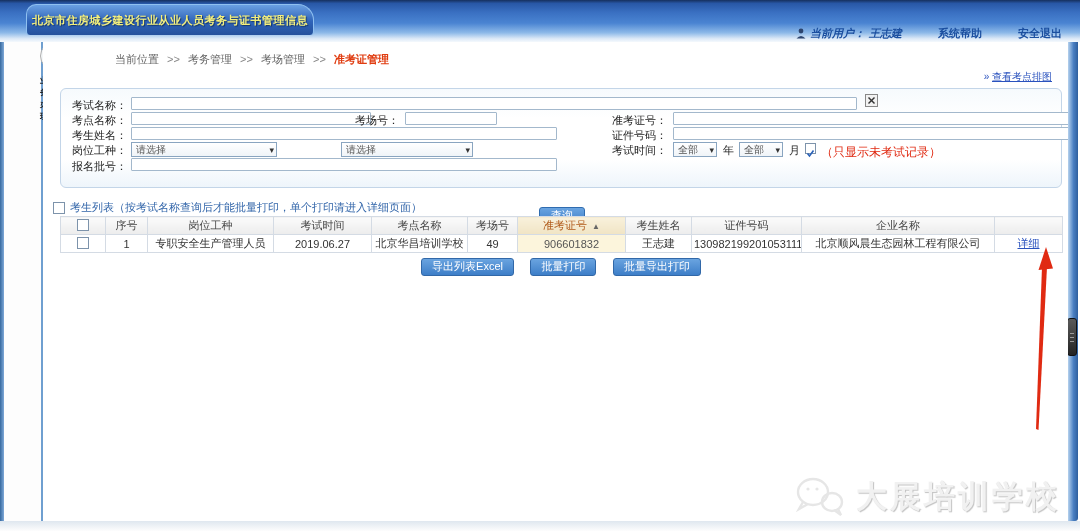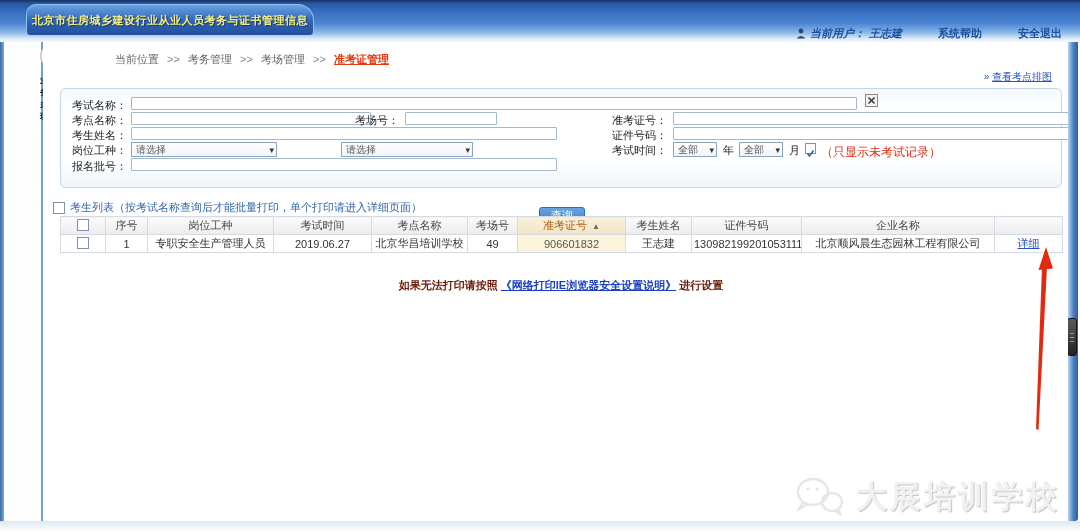--- a/index.html
+++ b/index.html
@@ -34,21 +34,21 @@
     border-right:2px solid #6f9fd0;}
   .sb-item{text-align:center;cursor:pointer;margin-left:36px;}
   .sb-icon{width:26px;height:26px;margin:0 auto 3px;border:1px solid #aeaeae;border-radius:50%;
     background:radial-gradient(#ffffff,#eef2f4);display:flex;align-items:center;justify-content:center;}
   .sb-label{font-size:9px;font-weight:bold;color:#222;transform:scale(.92);}
 
   
   .main{position:absolute;left:43px;top:42px;right:12px;bottom:10px;background:#fff;overflow:hidden;}
   .breadcrumb{position:absolute;left:72px;top:10px;font-size:11px;color:#666;}
   .breadcrumb .sep{margin:0 5px;color:#888;}
-  .breadcrumb .current{color:#e03c10;font-weight:bold;text-decoration:underline;}
+  .breadcrumb .current{color:#e03c10;font-weight:bold;}
   .toplink{position:absolute;right:16px;top:28px;font-size:10px;color:#2a52be;cursor:pointer;}
   .toplink .txt{text-decoration:underline;}
 
   
   .panel{position:absolute;left:17px;top:46px;width:1002px;height:100px;box-sizing:border-box;
     border:1px solid #c3d5e8;border-radius:6px;
     background:linear-gradient(180deg,#f6fafd 0%,#ffffff 30%,#ffffff 72%,#eef5fb 100%);}
   .lbl{position:absolute;width:62px;text-align:right;font-size:11px;color:#222;}
   .inp{position:absolute;height:13px;border:1px solid #a3b8cc;background:#fff;font-size:11px;
     padding:0 2px;box-sizing:border-box;border-radius:1px;}
@@ -243,26 +243,26 @@
         <td>49</td>
         <td class="ticket">906601832</td>
         <td>王志建</td>
         <td>130982199201053111</td>
         <td>北京顺风晨生态园林工程有限公司</td>
         <td><a class="detail">详细</a></td>
       </tr>
     </tbody>
       </table>
 
-
-    <div class="notice">
-      <span>如果无法打印请按照</span>
-      <span class="lnk">《网络打印IE浏览器安全设置说明》</span>
-      <span>进行设置</span>
-    </div>
+    <div class="actions">
+      <span class="btn">导出列表Excel</span>
+      <span class="btn">批量打印</span>
+      <span class="btn">批量导出打印</span>
+    </div>
+
   </div>
 
   <svg class="overlay" viewBox="0 0 1080 531">
     <polygon points="1046,247 1038.5,270 1053,268.5" fill="#e02a12"></polygon>
     <polygon points="1042,267 1047,267 1038.5,430 1036,429" fill="#e02a12"></polygon>
   </svg>
 
   <div class="watermark">
     <svg width="52" height="44" viewBox="0 0 52 44">
       <ellipse cx="19" cy="17" rx="15" ry="13" fill="none" stroke="#e6e6e6" stroke-width="2.4"></ellipse>

